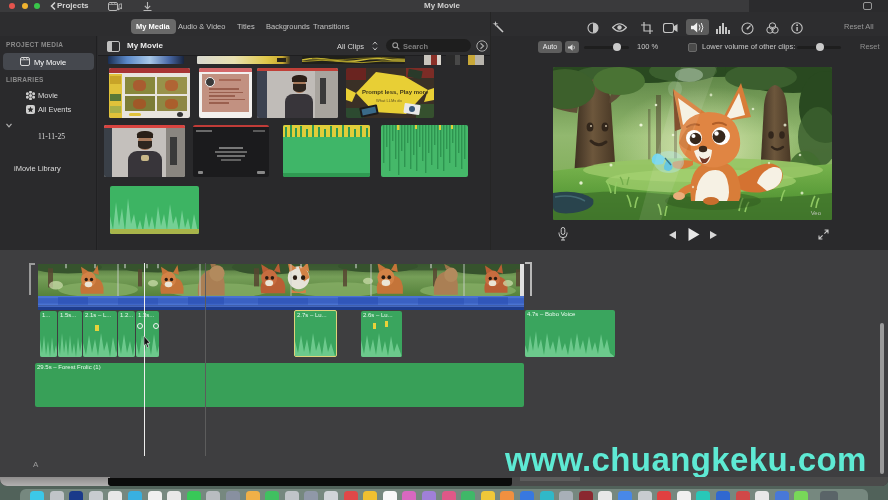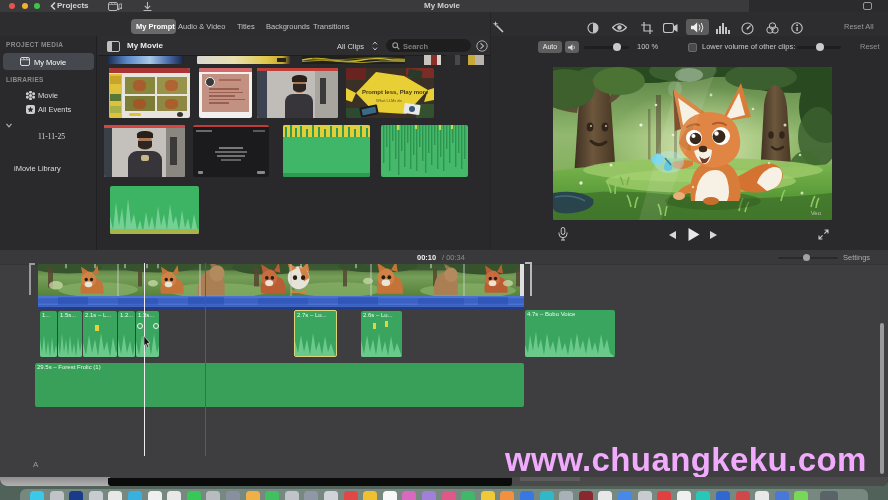--- a/index.html
+++ b/index.html
@@ -26,36 +26,29 @@
   #rpanel { position:absolute; left:491px; top:36px; width:397px; height:214px; background:#2a2a2c; }
 
   #timeline { position:absolute; left:0; top:250px; width:888px; height:236px; background:#3e3e40; }
   #tlheader { position:absolute; left:0; top:0; width:888px; height:15px; background:#39393b; border-bottom:1px solid #343436; }
 
   .thumb { position:absolute; border-radius:2px; overflow:hidden; }
   .gclip { position:absolute; background:#3aa55e; border-radius:2px; overflow:hidden; }
   .gclip .lbl { position:absolute; left:2px; top:1px; font-size:6px; color:#e8fbee; white-space:nowrap; }
   .gclip svg { position:absolute; left:0; bottom:0; }
 
-  #wm { position:absolute; left:505px; top:441px; font-size:33px; font-weight:bold; color:#f0abfc; letter-spacing:0.4px; }
+  #wm { position:absolute; left:505px; top:441px; font-size:33px; font-weight:bold; color:#5eead4; letter-spacing:0.4px; }
   .dicon { position:absolute; top:491px; width:14px; height:14px; border-radius:3.5px; }
 </style>
 </head>
 <body>
 <div id="stage">
   <div id="win">
 
   <div id="timeline">
-    <div id="tlheader">
-      <span style="position:absolute;left:417px;top:3px;font-size:7.5px;color:#f2f2f2;font-weight:bold;">00:10</span>
-      <span style="position:absolute;left:442px;top:3px;font-size:7.5px;color:#8d8d8d;">/ 00:34</span>
-      <span style="position:absolute;left:778px;top:7px;width:60px;height:2px;background:#2a2a2a;border-radius:1px;"></span>
-      <span style="position:absolute;left:803px;top:3.5px;width:7px;height:7px;background:#a2a2a2;border-radius:50%;"></span>
-      <span style="position:absolute;left:843px;top:3px;font-size:7.5px;color:#aaa;">Settings</span>
-    </div>
     <div style="position:absolute;left:29px;top:13px;width:6px;height:2px;background:#9a9a9a;"></div>
     <div style="position:absolute;left:29px;top:13px;width:2px;height:32px;background:#9a9a9a;"></div>
     <div style="position:absolute;left:525px;top:12px;width:7px;height:2px;background:#b8b8b8;"></div>
     <div style="position:absolute;left:530px;top:12px;width:2px;height:34px;background:#b8b8b8;"></div>
     <div id="filmstrip" style="position:absolute;left:38px;top:14px;width:486px;height:32px;overflow:hidden;filter:saturate(0.85) brightness(0.96);">
     <svg width="486" height="32" viewBox="0 0 486 30" preserveAspectRatio="none">
       <defs>
         <linearGradient id="fg" x1="0" y1="0" x2="0" y2="1">
           <stop offset="0" stop-color="#4a7334"></stop>
                 <stop offset="0.4" stop-color="#76a851"></stop>
@@ -276,21 +269,21 @@
     <svg style="position:absolute;left:143px;top:1.5px;" width="9" height="9" viewBox="0 0 9 9">
           <path d="M4.5 0 V6 M1.8 3.8 L4.5 6.6 L7.2 3.8" stroke="#b8b8b8" stroke-width="1.1" fill="none"></path>
           <path d="M0.5 8.5 h8" stroke="#b8b8b8" stroke-width="1"></path>
         </svg>
     <span class="tbtxt" style="left:424px;color:#cfcfcf;">My Movie</span>
     <span style="position:absolute;left:863px;top:1.5px;width:9px;height:8px;border:1px solid #989898;border-radius:2px;"></span>
   </div>
 
   <div id="toolrow">
     <div style="position:absolute;left:131px;top:7px;width:45px;height:15px;background:#696969;border-radius:4px;"></div>
-    <span class="tab" style="left:136px;top:7.5px;color:#fff;font-weight:bold;">My Prompt</span>
+    <span class="tab" style="left:136px;top:7.5px;color:#fff;font-weight:bold;">My Media</span>
     <span class="tab" style="left:178px;">Audio &amp; Video</span>
     <span class="tab" style="left:237px;">Titles</span>
     <span class="tab" style="left:266px;">Backgrounds</span>
     <span class="tab" style="left:313px;">Transitions</span>
     <span class="tab" style="left:844px;color:#999;font-size:7.5px;">Reset All</span>
     <div id="adjicons">
       <svg style="position:absolute;left:492px;top:9px;" width="12" height="12" viewBox="0 0 12 12">
             <path d="M4.5 4.5 L11 11" stroke="#c8c8c8" stroke-width="1.6"></path>
             <path d="M3.5 0 L4.2 2.2 L6.5 2.8 L4.2 3.4 L3.5 5.6 L2.8 3.4 L0.5 2.8 L2.8 2.2 Z" fill="#c8c8c8"></path>
           </svg>

